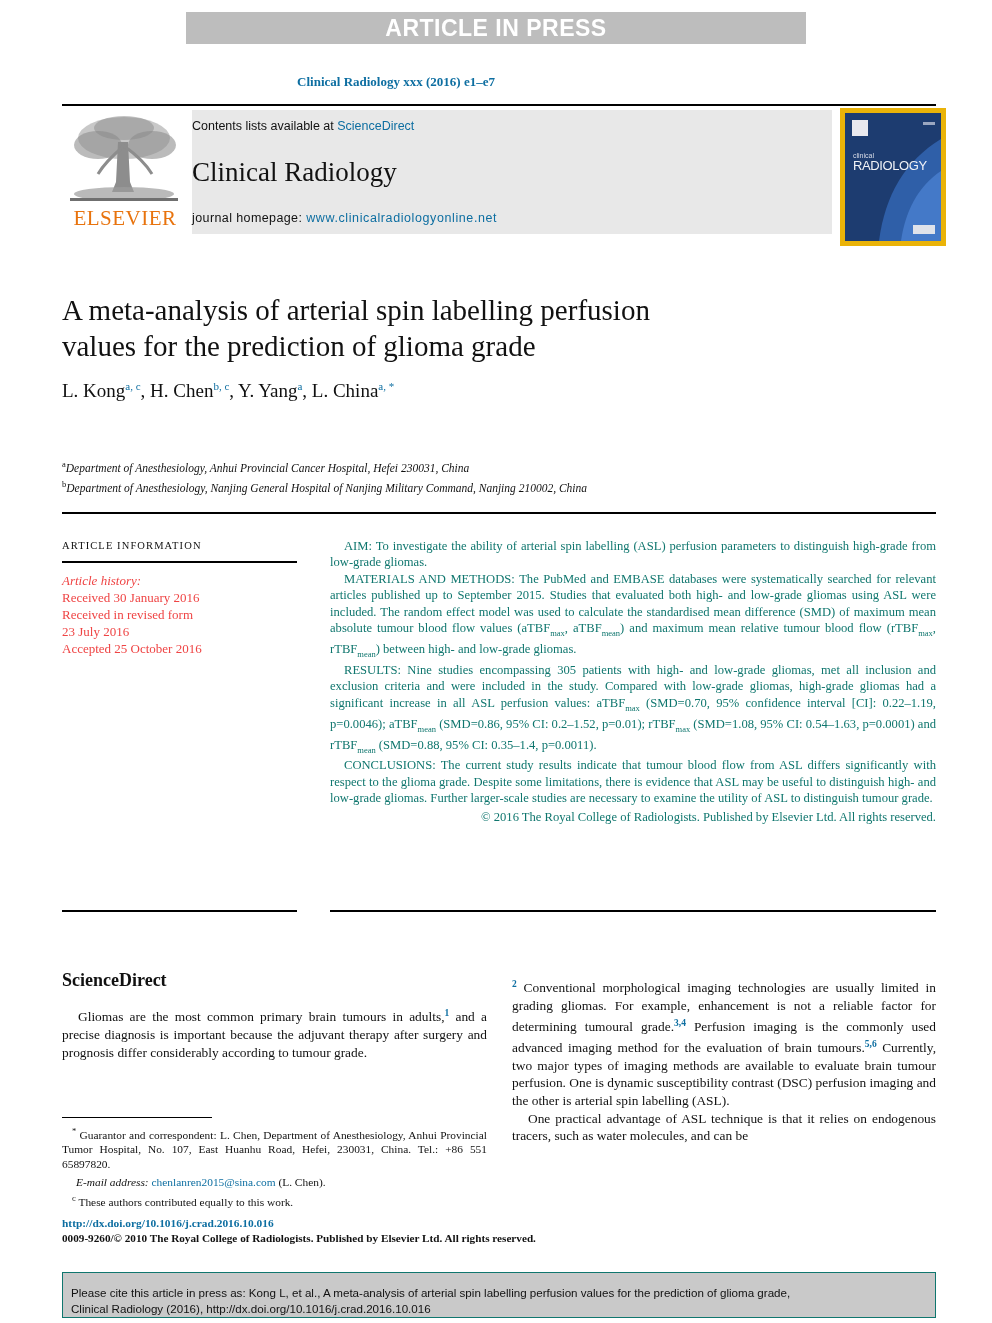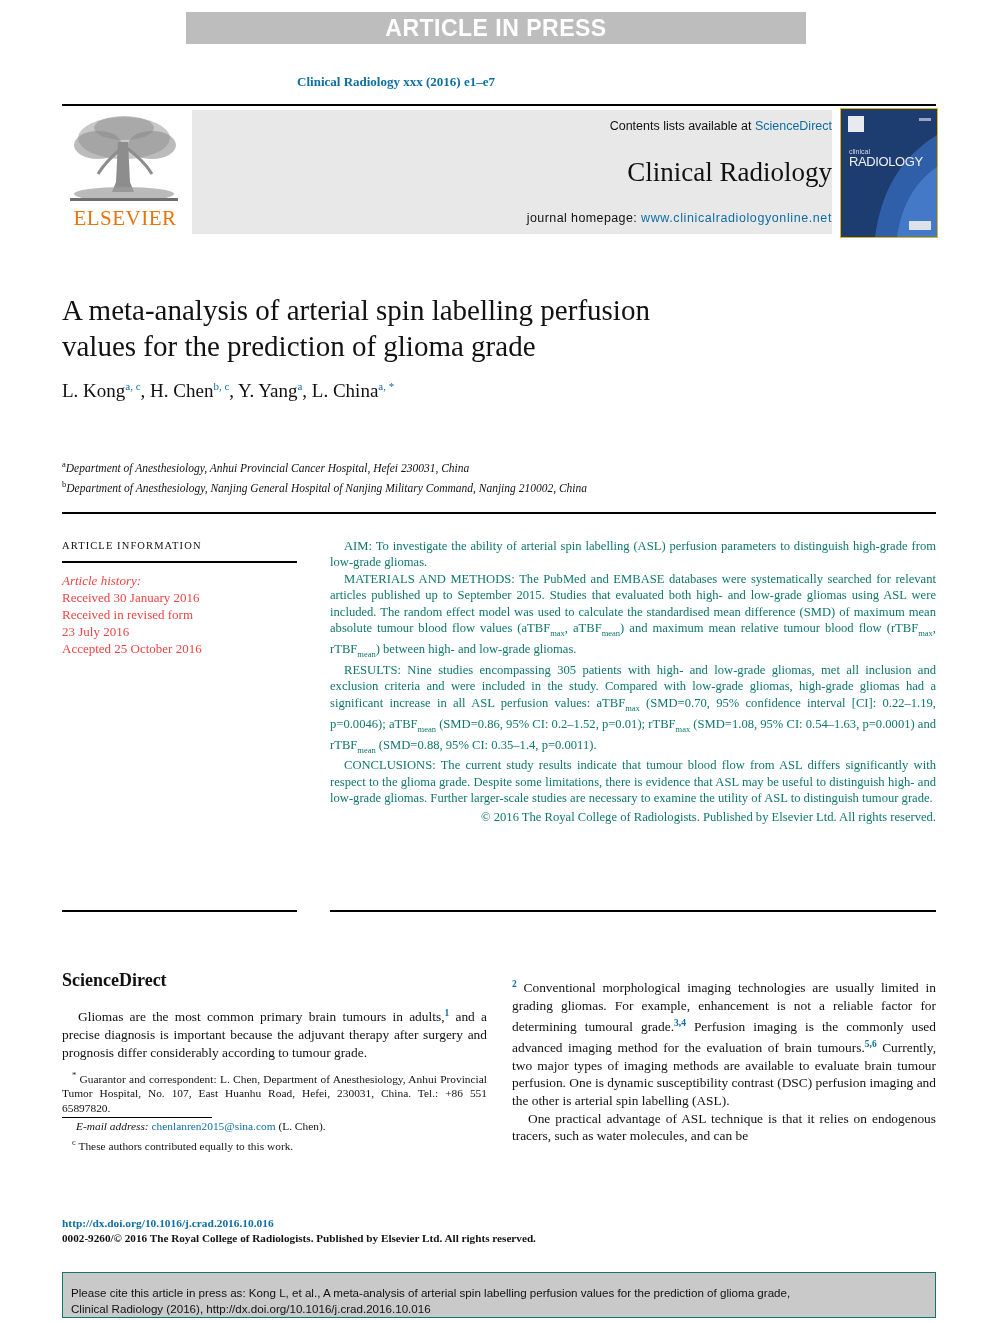--- a/index.html
+++ b/index.html
@@ -93,21 +93,21 @@
   }
   .contents-panel {
     position: absolute;
     left: 130px;
     top: 6px;
     width: 640px;
     height: 124px;
     background: #e8e8e8;
     display: flex;
     flex-direction: column;
-    align-items: flex-end;
+    align-items: flex-start;
     justify-content: space-between;
     padding: 9px 0 9px 0;
     box-sizing: border-box;
   }
   .contents-line {
     font-family: "Liberation Sans", sans-serif;
     font-size: 12.5px;
     color: #111;
   }
   .contents-line .sd-link { color: #0d6ea1; }
@@ -122,21 +122,21 @@
     letter-spacing: 0.4px;
     color: #111;
   }
   .homepage-line .hp-link { color: #0d6ea1; letter-spacing: 0.6px; }
   .cover-thumb {
     position: absolute;
     left: 778px;
     top: 4px;
     width: 96px;
     height: 128px;
-    border: 1px solid #eab308;
+    border: 5px solid #eab308;
     background: #1b3a6b;
     overflow: hidden;
   }
 
   
   .title-block {
     position: absolute;
     left: 62px;
     top: 292px;
     width: 640px;
@@ -281,21 +281,21 @@
     position: absolute;
     left: 62px;
     top: 1117px;
     width: 150px;
     height: 1px;
     background: #000;
   }
   .footnotes {
     position: absolute;
     left: 62px;
-    top: 1068px;
+    top: 1124px;
     width: 425px;
     font-family: "Liberation Serif", serif;
     font-size: 11.4px;
     line-height: 14.6px;
     text-align: justify;
     color: #111;
   }
   .footnotes p { margin: 0; }
   .footnotes p.fn-star { text-indent: 10px; }
   .footnotes p.fn-email { text-indent: 14px; margin-top: 3px; }
@@ -447,19 +447,19 @@
 
 <div class="footnote-rule"></div>
 <div class="footnotes">
   <p class="fn-star"><sup>*</sup><span> Guarantor and correspondent: L. Chen, Department of Anesthesiology, Anhui Provincial Tumor Hospital, No. 107, East Huanhu Road, Hefei, 230031, China. Tel.: +86 551 65897820.</span></p>
   <p class="fn-email"><span class="em-label">E-mail address:</span> <span class="link">chenlanren2015@sina.com</span><span> (L. Chen).</span></p>
   <p class="fn-c"><sup>c</sup><span> These authors contributed equally to this work.</span></p>
 </div>
 
 <div class="doi-block">
   <div class="doi-link">http://dx.doi.org/10.1016/j.crad.2016.10.016</div>
-  <div class="issn-line">0002-9260/© 2016 The Royal College of Radiologists. Published by Elsevier Ltd. All rights reserved.</div>
+  <div class="issn-line">0009-9260/© 2010 The Royal College of Radiologists. Published by Elsevier Ltd. All rights reserved.</div>
 </div>
 
 <div class="cite-box">
   <div class="cite-text">Please cite this article in press as: Kong L, et al., A meta-analysis of arterial spin labelling perfusion values for the prediction of glioma grade,</div>
   <div class="cite-text">Clinical Radiology (2016), http://dx.doi.org/10.1016/j.crad.2016.10.016</div>
 </div>
 
 </body></html>

